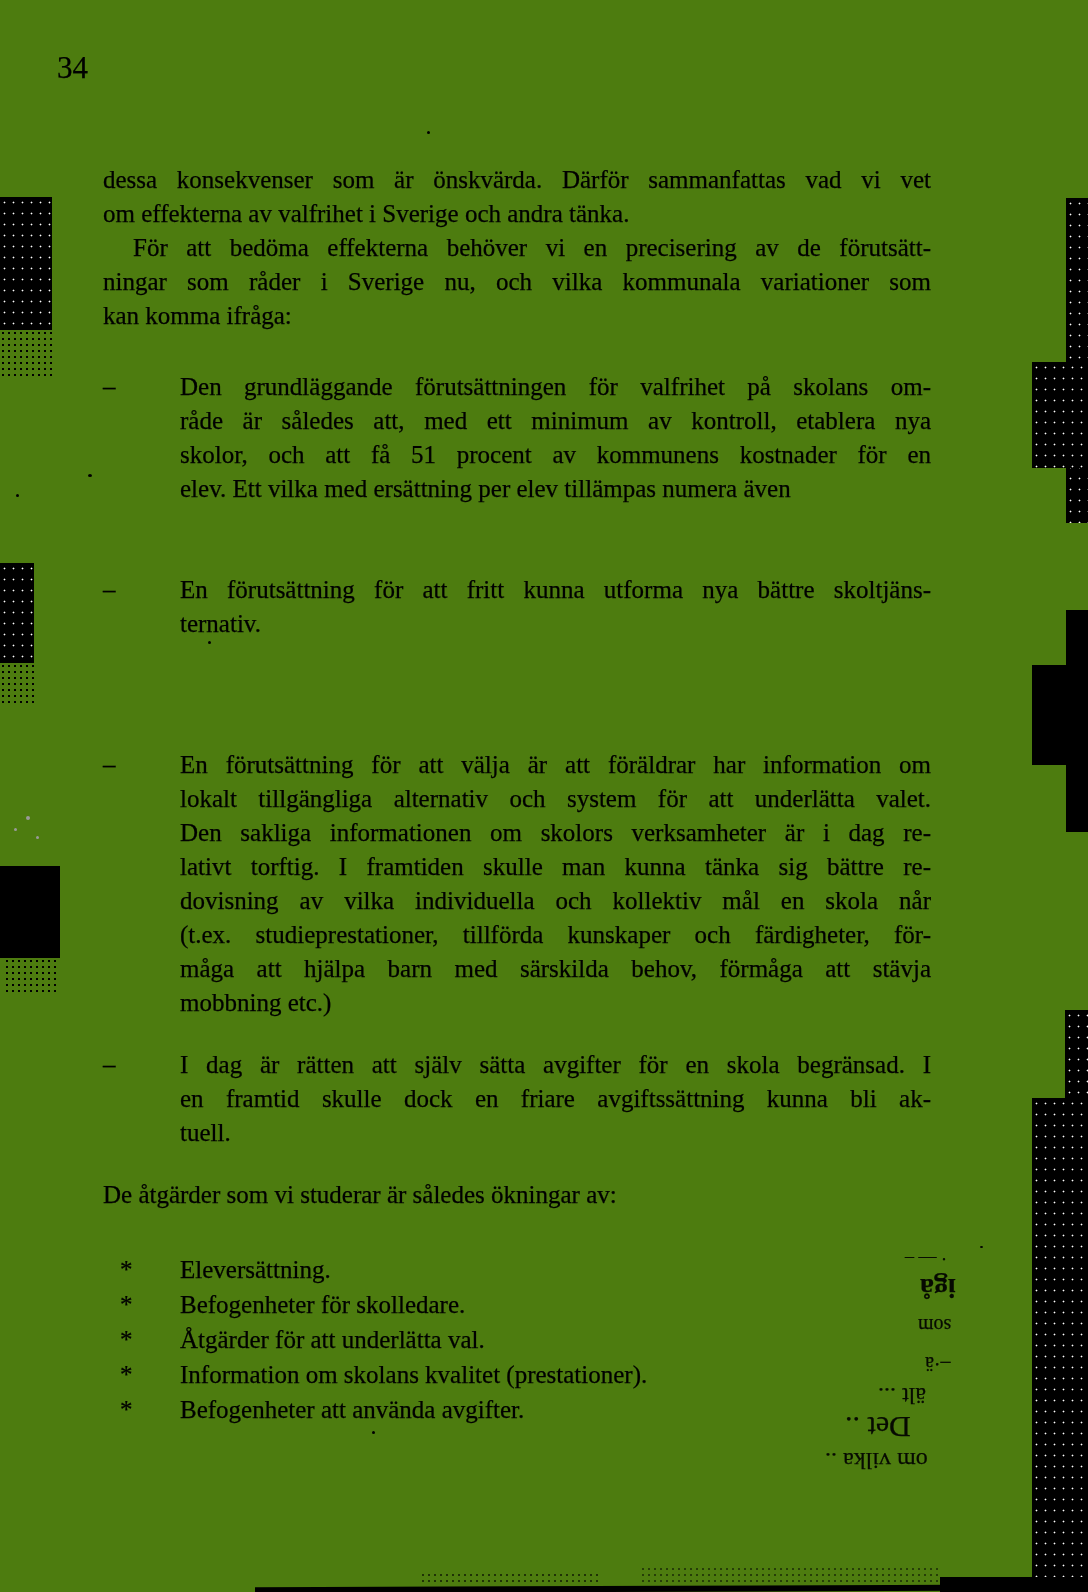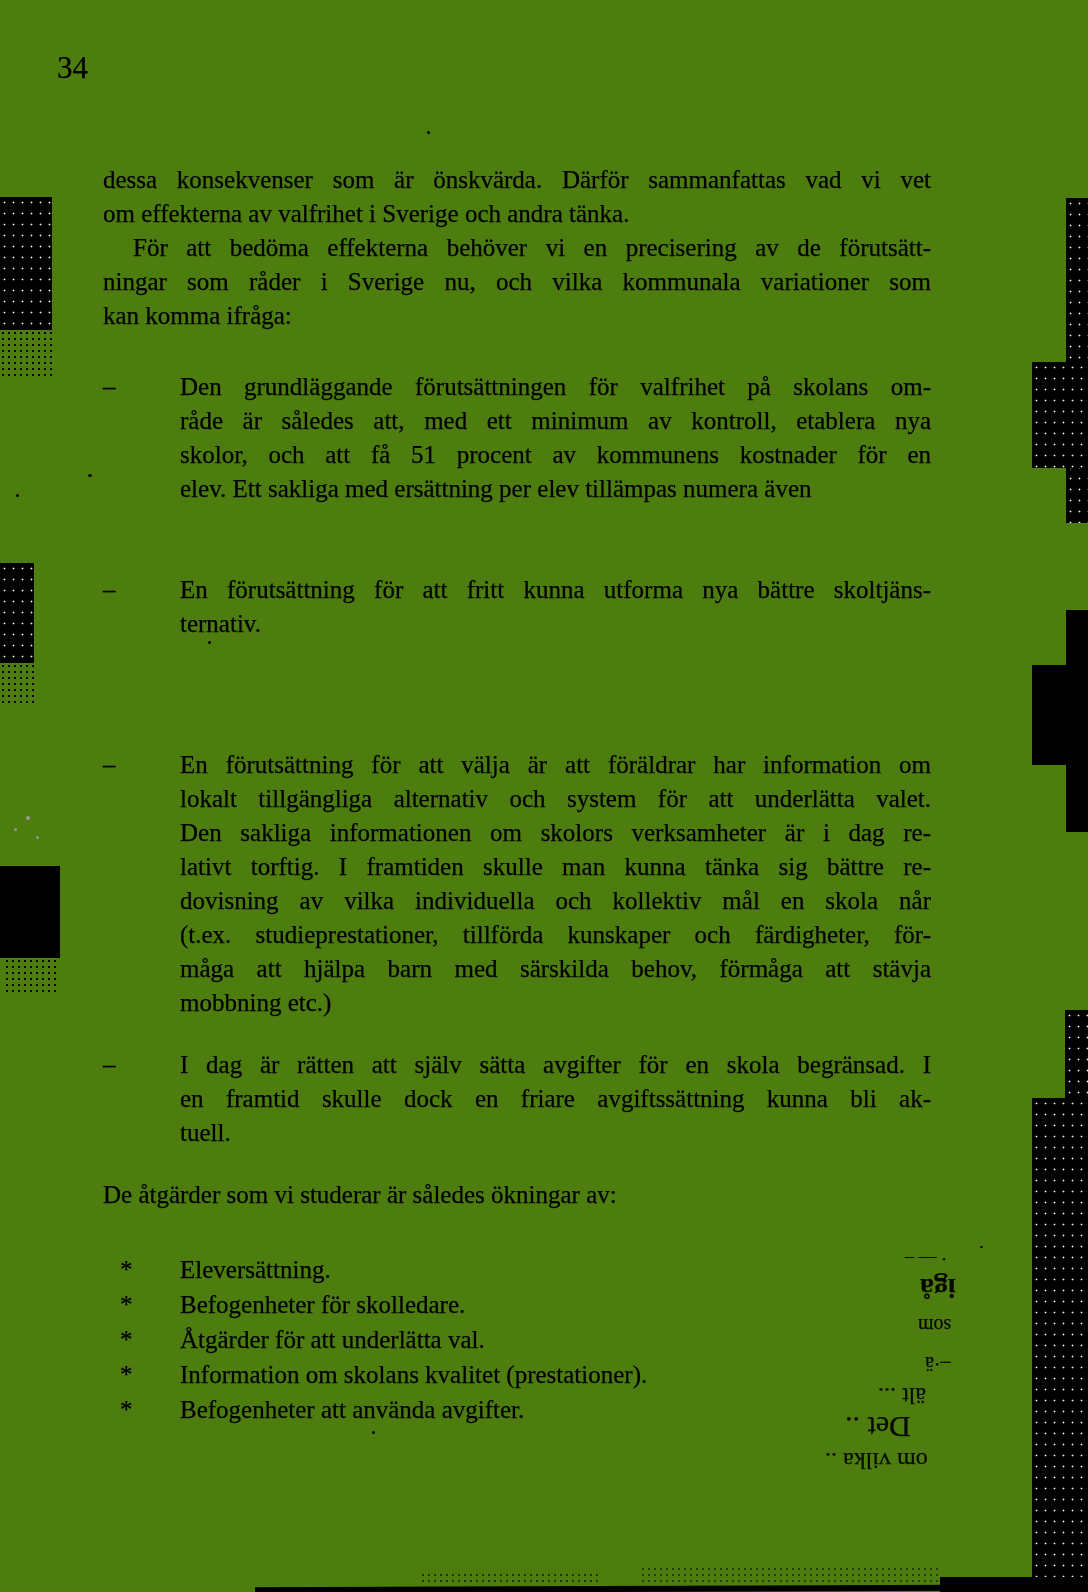--- a/index.html
+++ b/index.html
@@ -59,21 +59,21 @@
         <div class="line">kan komma ifråga:</div>
       </div>
   </div>
 
   <div class="bullet" style="top:370px;">
     <span class="marker">–</span>
     <div class="lines">
         <div class="line">Den grundläggande förutsättningen för valfrihet på skolans om-</div>
         <div class="line">råde är således att, med ett minimum av kontroll, etablera nya</div>
         <div class="line">skolor, och att få 51 procent av kommunens kostnader för en</div>
-        <div class="line">elev. Ett sakliga med ersättning per elev tillämpas numera även</div>
+        <div class="line">elev. Ett vilka med ersättning per elev tillämpas numera även</div>
       </div>
   </div>
   <div class="bullet" style="top:573px;">
     <span class="marker">–</span>
     <div class="lines">
         <div class="line">En förutsättning för att fritt kunna utforma nya bättre skoltjäns-</div>
         <div class="line">ternativ.</div>
       </div>
   </div>
   <div class="bullet" style="top:748px;">

